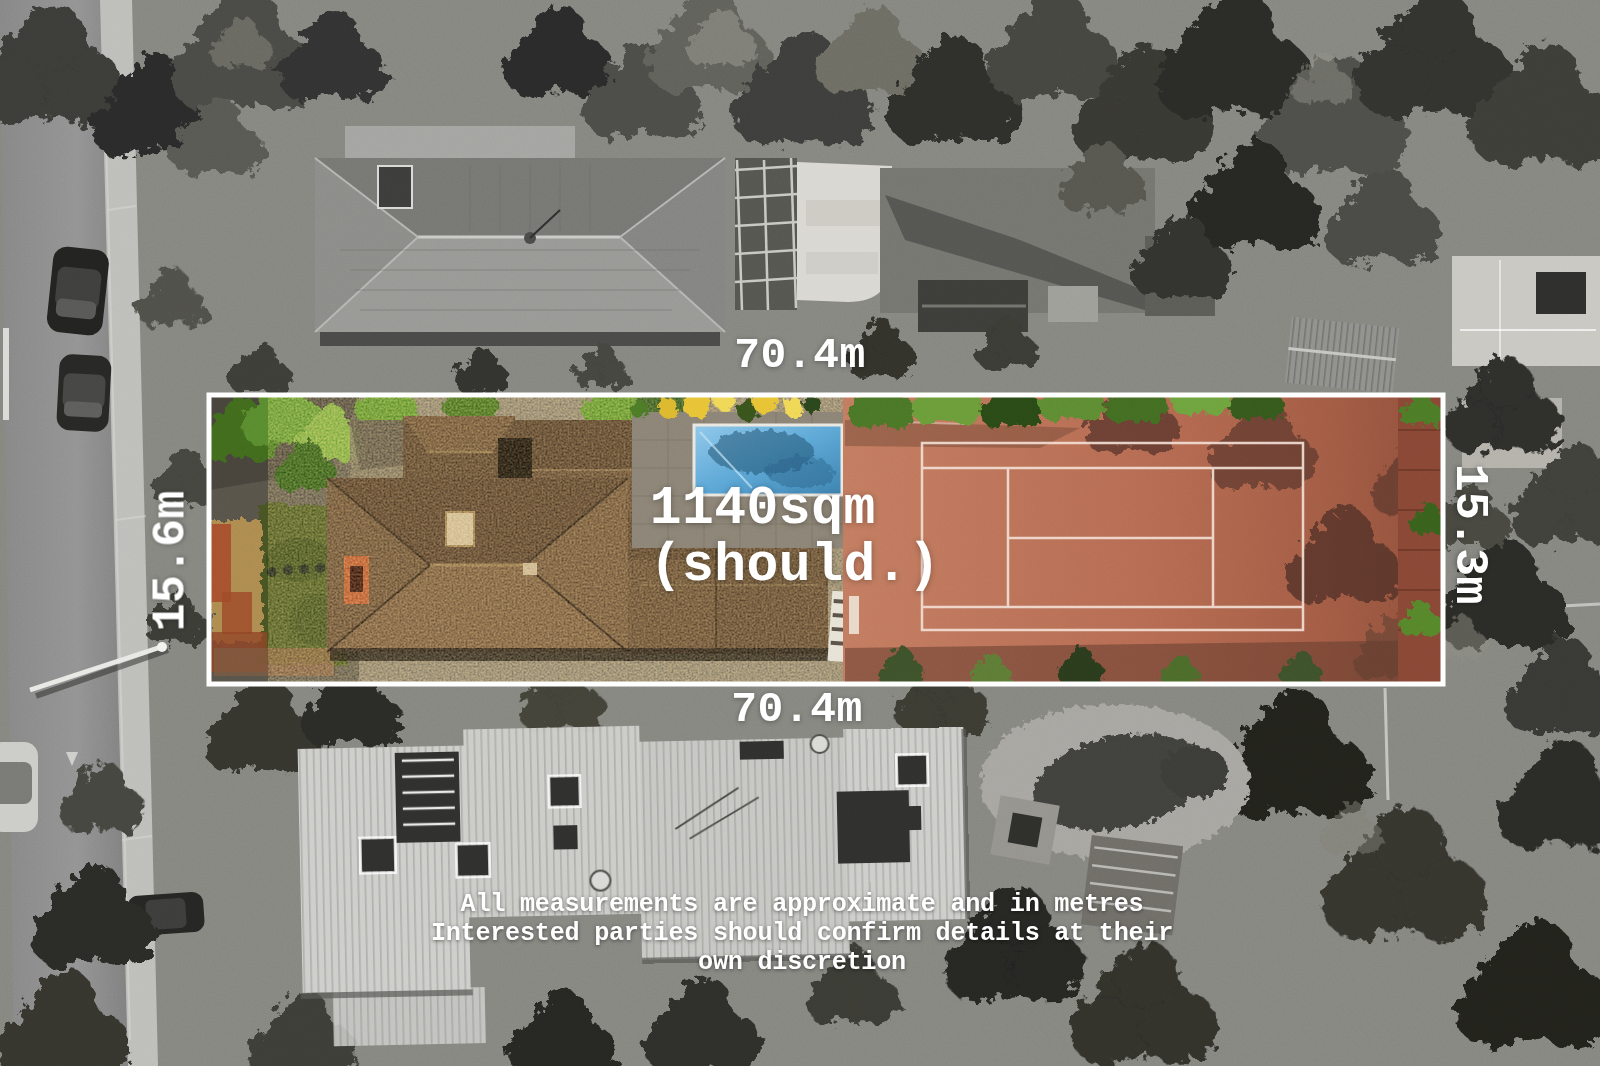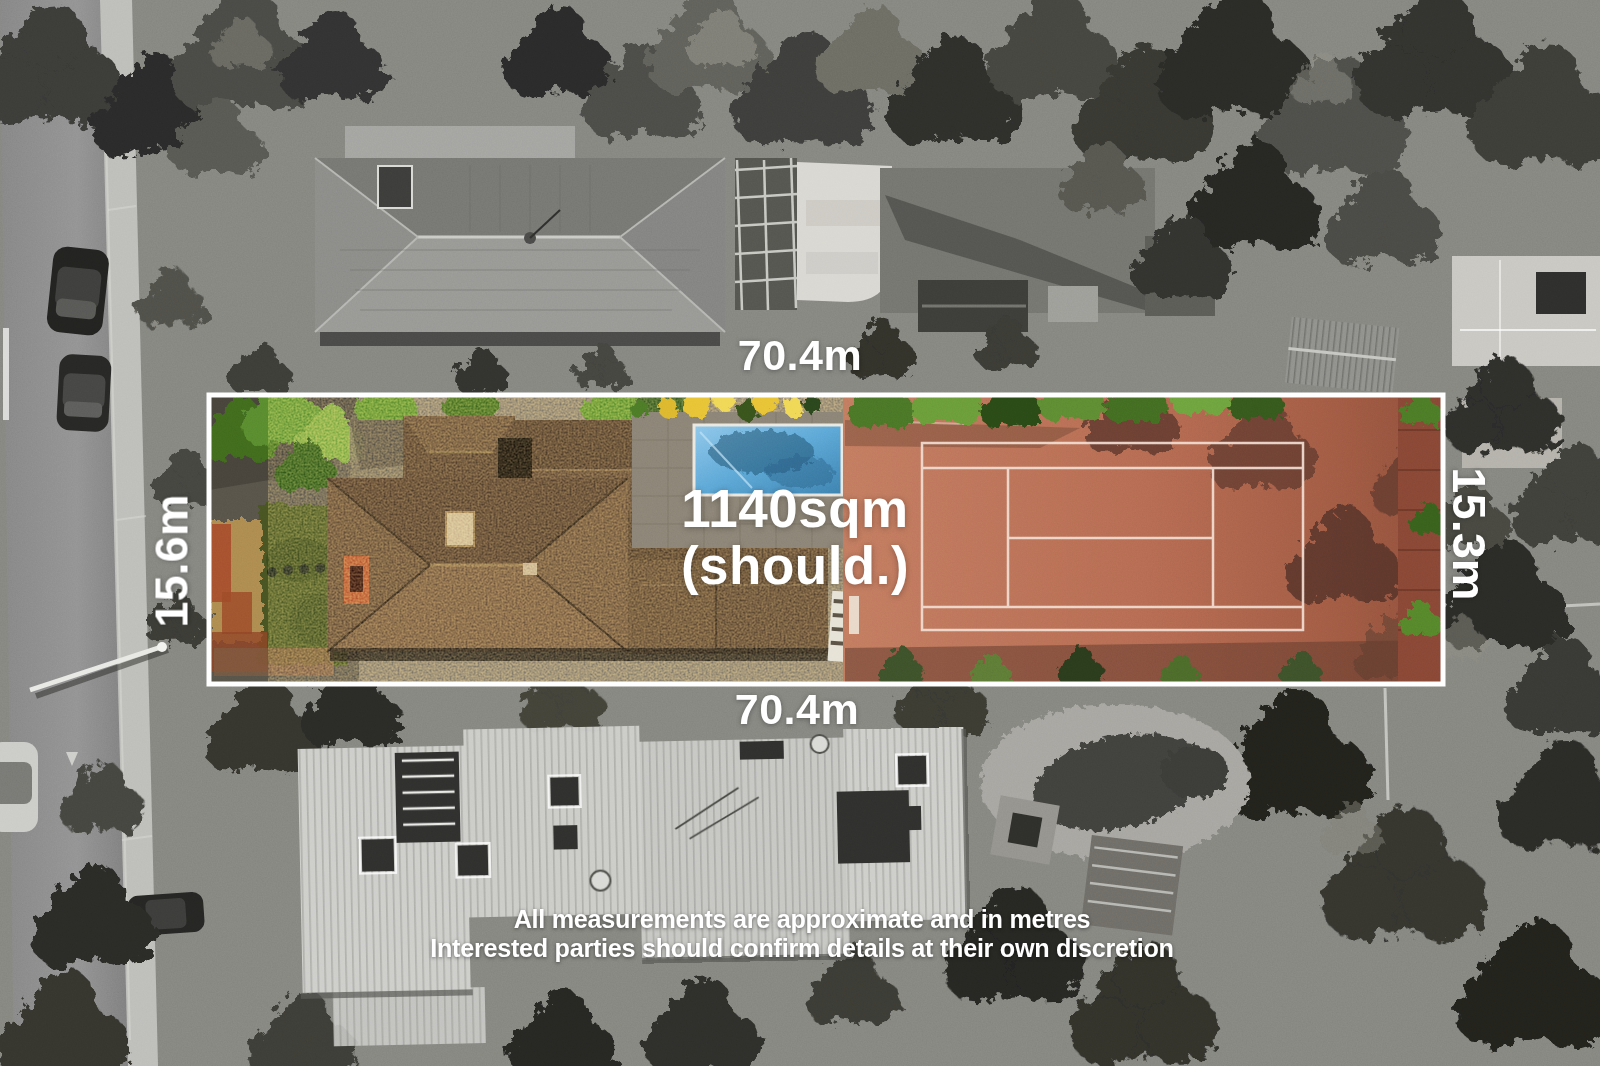--- a/index.html
+++ b/index.html
@@ -1,33 +1,33 @@
 <!DOCTYPE html>
 <html><head>
 <meta charset="utf-8">
 <style>
   html,body{margin:0;padding:0;background:#111;}
   .canvas{
     position:relative;width:1600px;height:1066px;overflow:hidden;
-    background:#8a8a8a;font-family:Liberation Sans, sans-serif;
+    background:#8a8a8a;font-family:Liberation Mono, monospace;
   }
   .canvas svg{position:absolute;left:0;top:0;}
   .label{
     position:absolute;color:#fff;font-weight:700;white-space:nowrap;
     text-shadow:0 1px 5px rgba(0,0,0,.35);
     transform:translate(-50%,-50%);
     -webkit-font-smoothing:antialiased;
   }
   .meas{font-size:43px;letter-spacing:.5px;}
   .meas-side{font-size:47px;}
   .rot-left{transform:translate(-50%,-50%) rotate(-90deg);}
   .rot-right{transform:translate(-50%,-50%) rotate(90deg);}
   .area{
     position:absolute;left:795px;top:538px;transform:translate(-50%,-50%);
-    color:#fff;font-weight:700;font-size:53px;line-height:1.07;text-align:center;
+    color:#fff;font-weight:700;font-size:53px;line-height:1.07;
     text-shadow:0 1px 6px rgba(0,0,0,.3);letter-spacing:.5px;
   }
   .disclaimer{
     position:absolute;left:802px;top:934px;transform:translate(-50%,-50%) scaleX(.97);
     color:#fff;font-weight:700;font-size:26px;line-height:1.12;text-align:center;
     letter-spacing:-.3px;text-shadow:0 1px 4px rgba(0,0,0,.5);
   }
 </style>
 </head>
 <body>

